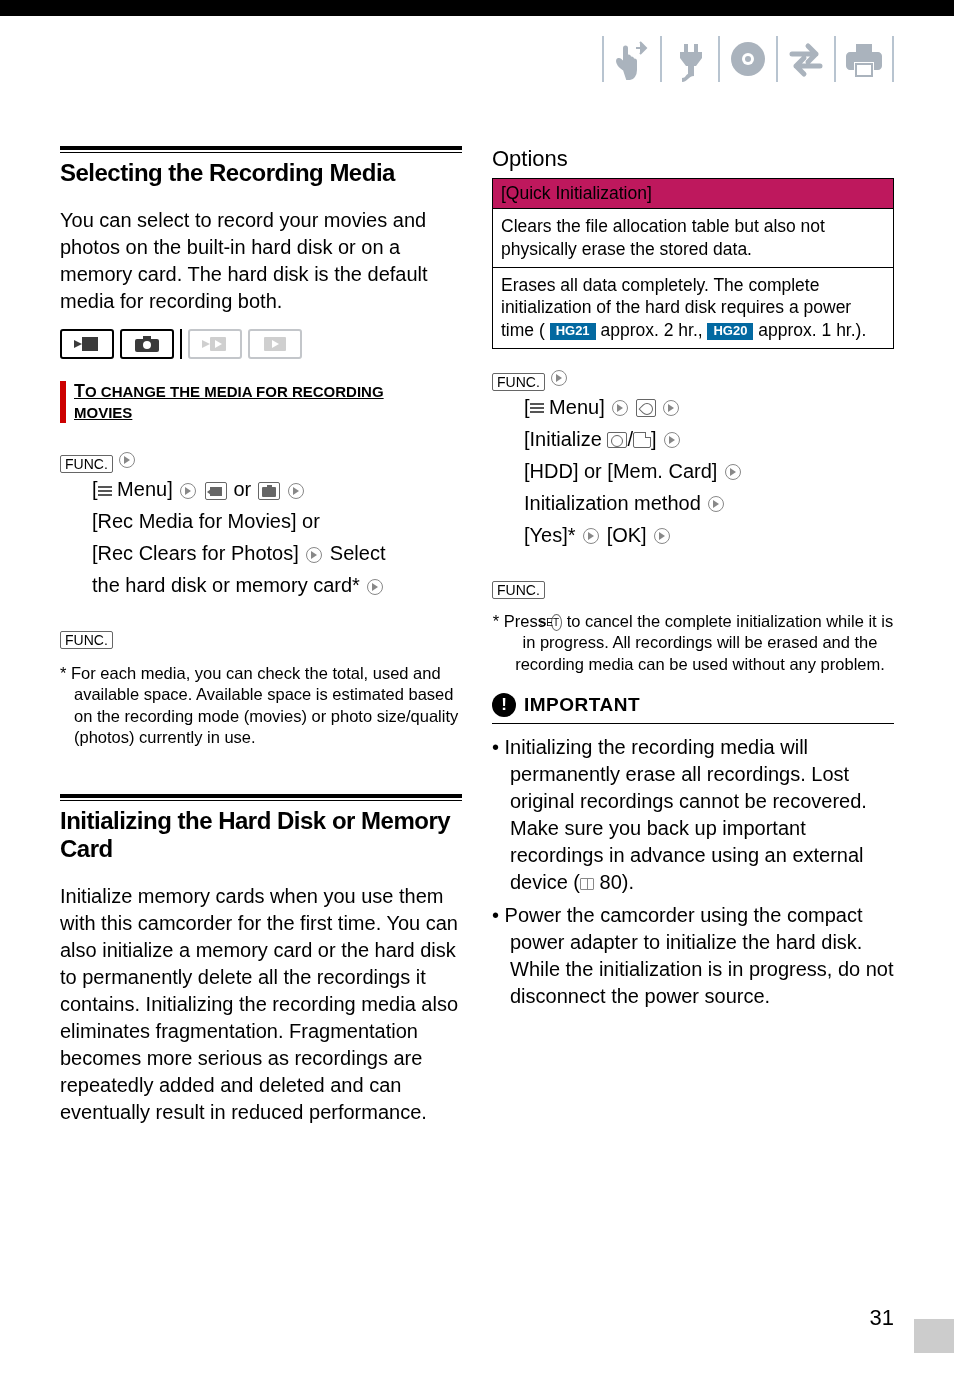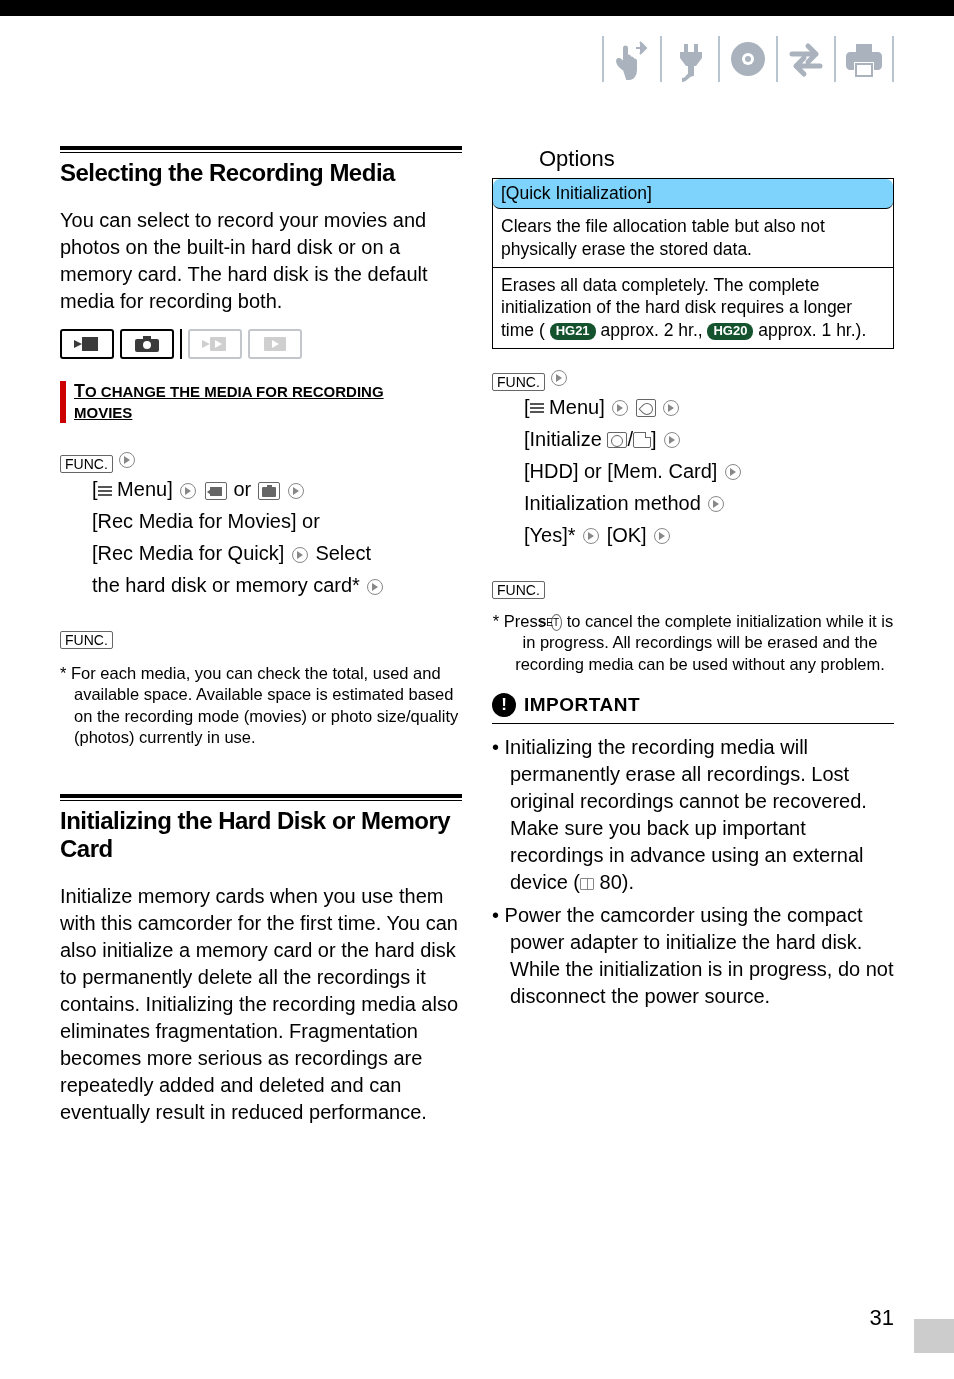--- a/index.html
+++ b/index.html
@@ -137,43 +137,41 @@
     line-height: 1.3;
     padding-left: 14px;
     text-indent:-14px;
     margin-top: 4px;
   }
 
   .options-title {
     font-family: "Arial Narrow", Arial, sans-serif;
     font-size: 22px;
     margin-bottom: 6px;
-    margin-left: 47px;
   }
   .options-table {
     border: 1px solid #000;
     width: 100%;
     font-size: 17.5px;
   }
   .opt-head {
-    background:#7dd3fc;
+    background:#be185d;
     padding: 4px 8px;
     border-bottom:1px solid #000;
     font-family:"Arial Narrow", Arial, sans-serif;
-    border-radius:7px;
   }
   .opt-body {
     padding: 6px 8px;
     font-family:"Arial Narrow", Arial, sans-serif;
     line-height:1.3;
     border-bottom:1px solid #000;
   }
   .opt-body:last-child{border-bottom:none;}
   .hg-pill{
-    display:inline-block;background:#14532d;color:#fff;border-radius:8px;
+    display:inline-block;background:#0369a1;color:#fff;border-radius:0;
     padding:0 6px;font-size:13px;font-weight:bold;vertical-align:middle;
   }
 
   .important-row{display:flex;align-items:center;gap:8px;margin:18px 0 6px;}
   .bang-circle{width:24px;height:24px;border-radius:50%;background:#000;color:#fff;display:flex;align-items:center;justify-content:center;font-weight:bold;font-size:17px;}
   .important-label{font-family:"Arial Narrow",Arial,sans-serif;font-weight:bold;font-size:19px;letter-spacing:0.5px;}
   .important-underline{border-top:1px solid #000;margin-bottom:10px;}
 
   ul.bullets{list-style:none;padding-left:0;}
   ul.bullets li{font-size:20px;line-height:1.35;padding-left:18px;text-indent:-18px;margin-bottom:6px;}
@@ -286,40 +284,40 @@
 
     <div style="margin-top:14px">
       <span class="func-box">FUNC.</span>
       <span class="arrow-o"></span>
     </div>
     <div class="steps-block">
       [<span class="menu-ic"></span><span> Menu] </span><span class="arrow-o"></span>
       <span class="inline-iconbox ico-camsolid"></span><span> or </span><span class="inline-iconbox ico-stillsolid"></span>
       <span class="arrow-o"></span><br>
       <span>[Rec Media for Movies] or</span><br>
-      <span>[Rec Media for Quick] </span><span class="arrow-o"></span><span> Select</span><br>
+      <span>[Rec Clears for Photos] </span><span class="arrow-o"></span><span> Select</span><br>
       <span>the hard disk or memory card* </span><span class="arrow-o"></span>
     </div>
     <div><span class="func-box">FUNC.</span></div>
 
     <div class="footnote" style="margin-top:14px;margin-bottom:45px;">* For each media, you can check the total, used and available space. Available space is estimated based on the recording mode (movies) or photo size/quality (photos) currently in use.</div>
 
     <div class="sect-rule-thick"></div>
     <div class="sect-rule-thin"></div>
     <div class="sect-title">Initializing the Hard Disk or Memory Card</div>
     <div class="body-text">Initialize memory cards when you use them with this camcorder for the first time. You can also initialize a memory card or the hard disk to permanently delete all the recordings it contains. Initializing the recording media also eliminates fragmentation. Fragmentation becomes more serious as recordings are repeatedly added and deleted and can eventually result in reduced performance.</div>
   </div>
 
   <div class="col">
     <div class="options-title">Options</div>
     <div class="options-table">
       <div class="opt-head">[Quick Initialization]</div>
       <div class="opt-body">Clears the file allocation table but also not physically erase the stored data.</div>
       <div class="opt-body">
-        <span>Erases all data completely. The complete initialization of the hard disk requires a longer time ( </span><span class="hg-pill">HG21</span><span> approx. 2 hr., </span><span class="hg-pill">HG20</span><span> approx. 1 hr.).</span>
+        <span>Erases all data completely. The complete initialization of the hard disk requires a power time ( </span><span class="hg-pill">HG21</span><span> approx. 2 hr., </span><span class="hg-pill">HG20</span><span> approx. 1 hr.).</span>
       </div>
     </div>
 
     <div style="margin-top:16px">
       <span class="func-box">FUNC.</span>
       <span class="arrow-o"></span>
     </div>
     <div class="steps-block">
       [<span class="menu-ic"></span><span> Menu] </span><span class="arrow-o"></span>
       <span class="wrench-ic"></span>

